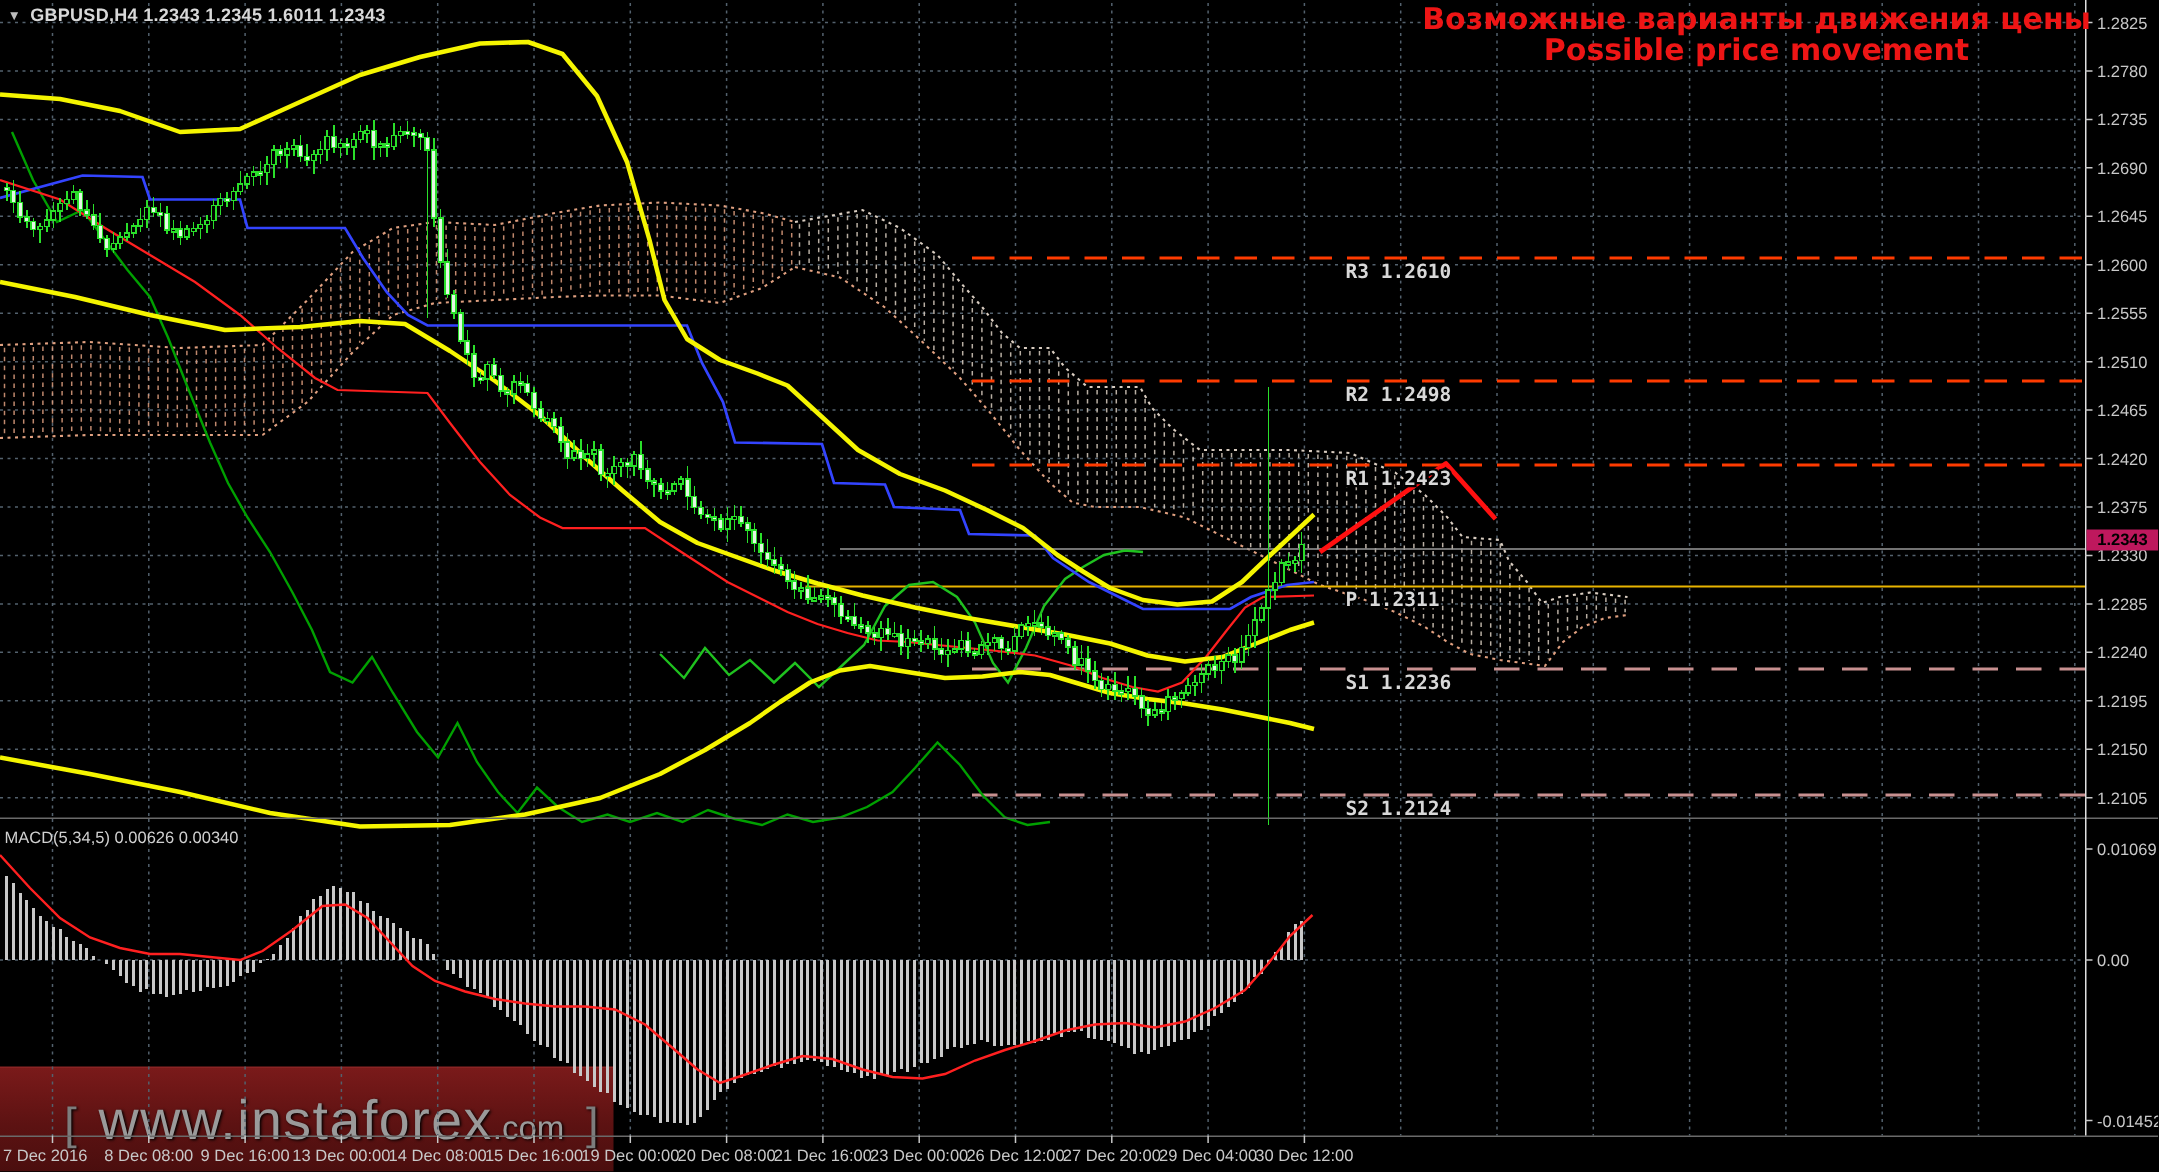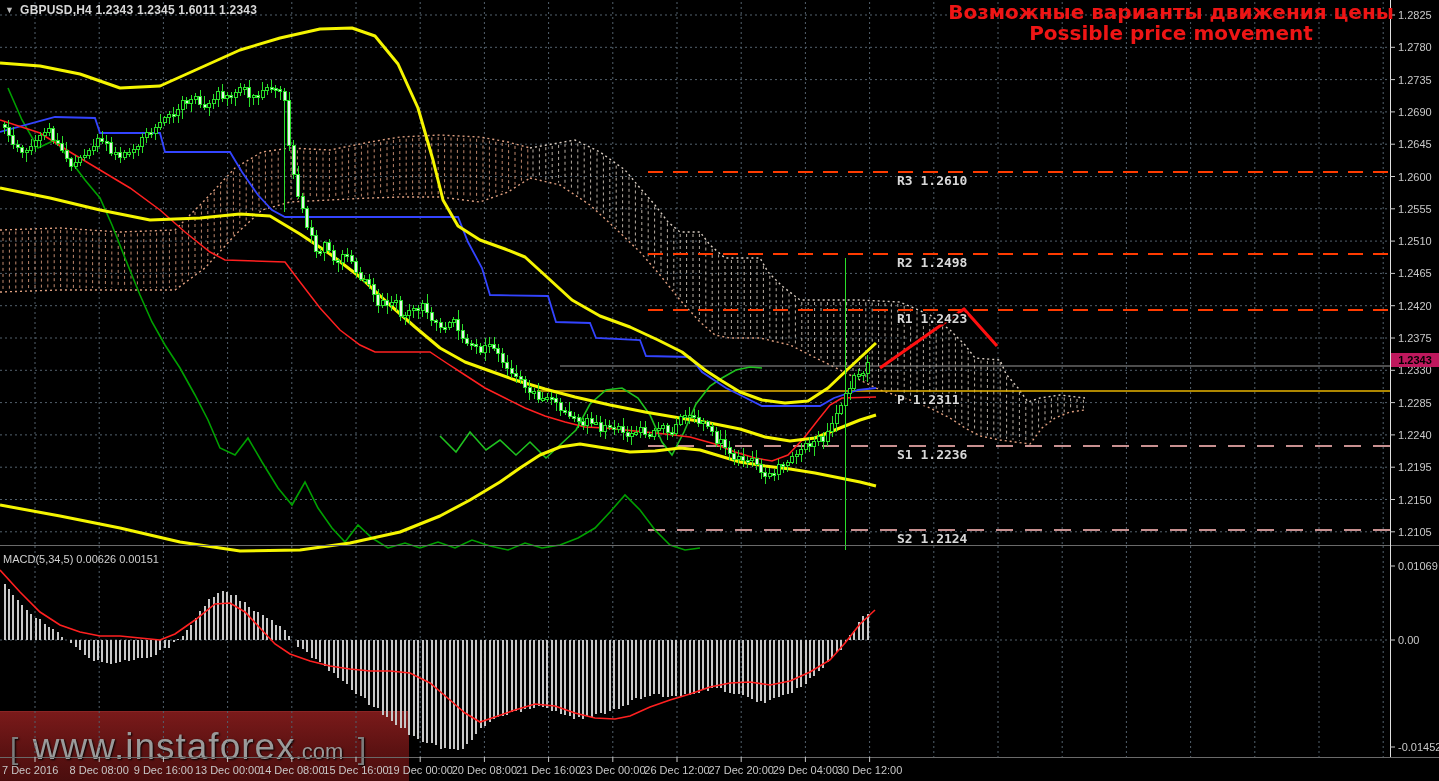--- a/index.html
+++ b/index.html
@@ -1,20 +1,20 @@
 <!DOCTYPE html>
 <html><head>
 <meta charset="utf-8">
 <style>
   html,body{margin:0;padding:0;background:#000;}
   #stage{position:relative;width:1439px;height:781px;background:#000;overflow:hidden;
          font-family:"Liberation Sans",sans-serif;}
   #watermark{position:absolute;left:0;top:711px;width:409px;height:70px;z-index:1;
     background:linear-gradient(180deg,#7a1a1a 0%,#5c1212 55%,#4a0e0e 100%);
-    border-top:1px solid #8a2424;display:flex;align-items:center;justify-content:flex-start;}
+    border-top:1px solid #8a2424;display:flex;align-items:center;justify-content:flex-end;}
   #watermark .wm-wrap{color:#9a9a9a;text-shadow:1px 1px 2px #000;white-space:nowrap;}
   #watermark .br{font-size:30px;color:#7d7d7d;margin:0 10px;}
   #watermark .site{font-size:37px;letter-spacing:1px;}
   #watermark .tld{font-size:22px;}
   #chart-svg{position:absolute;left:0;top:0;z-index:2;}
   #title-bar{position:absolute;left:5px;top:3px;z-index:3;color:#d8d8d8;
     font-size:12px;font-weight:700;letter-spacing:.2px;display:flex;align-items:center;gap:6px;}
   #title-bar .dd{color:#bdbdbd;font-size:9px;}
   #annotation{position:absolute;right:28px;top:2px;width:480px;z-index:3;text-align:center;
     font-family:"DejaVu Sans",sans-serif;font-weight:700;line-height:21px;font-size:20px;}
@@ -985,17 +985,17 @@
   </div>
 
   <div id="annotation" style="color: rgb(238, 21, 21);">
     <div>Возможные варианты движения цены</div>
     <div>Possible price movement</div>
   </div>
 
   <div id="macd-label">
     <span>MACD(5,34,5)</span>
     <span>0.00626</span>
-    <span>0.00151</span>
+    <span>0.00340</span>
   </div>
 
   <div id="price-box">1.2343</div>
 </div>
 
 </body></html>

